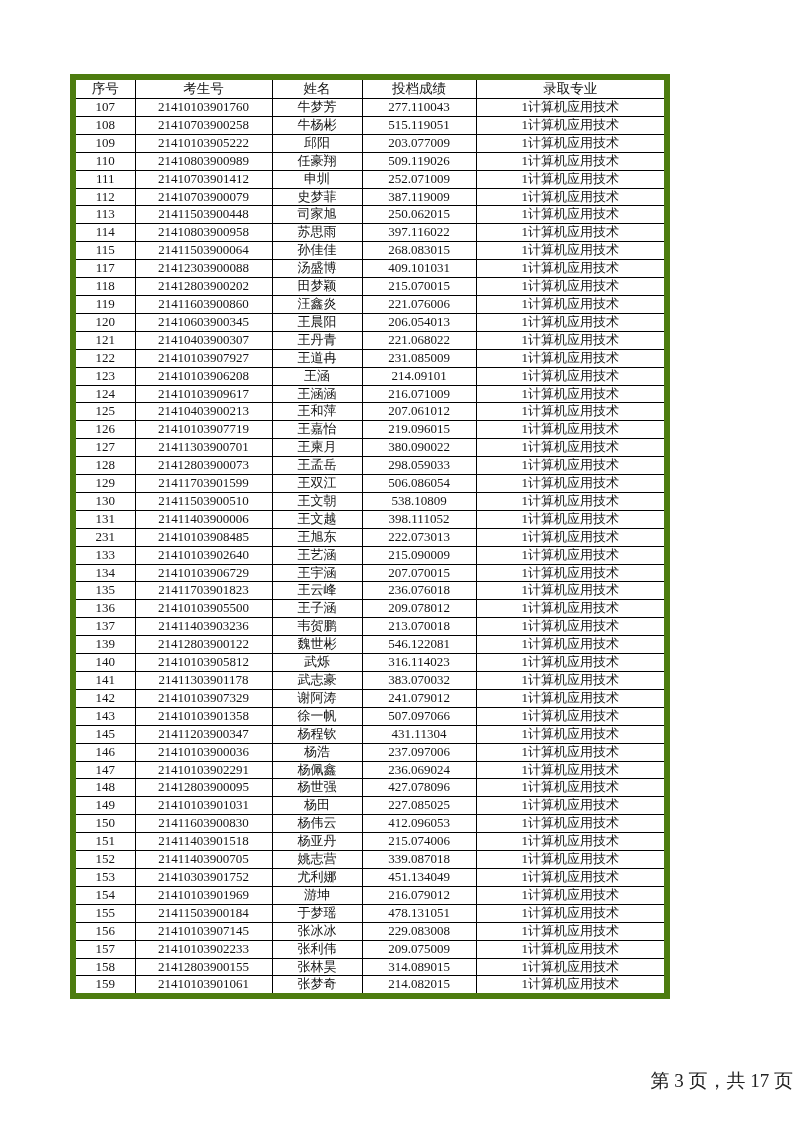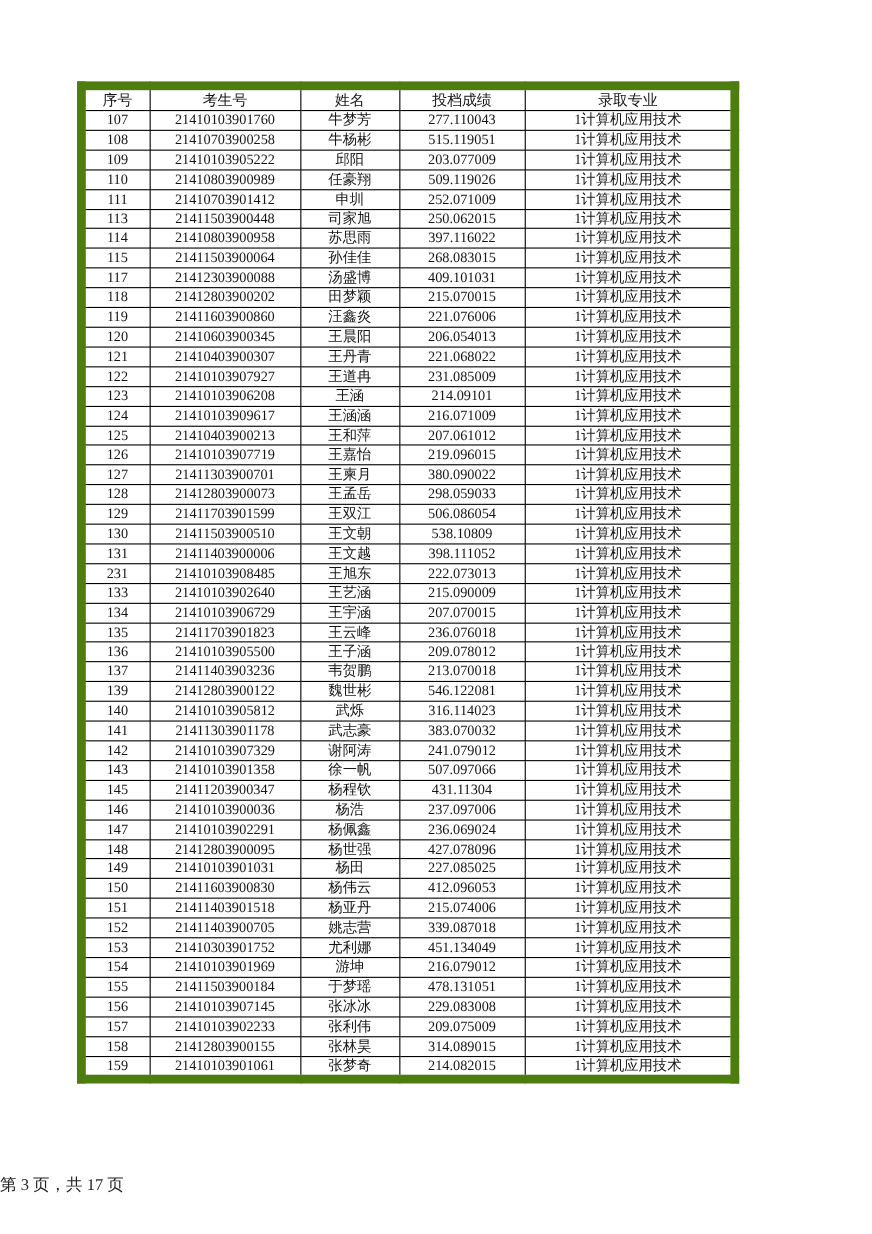--- a/index.html
+++ b/index.html
@@ -17,21 +17,21 @@
   }
   .table-wrap {
     position: absolute;
     left: 70px;
     top: 74px;
   }
   table.admission-table {
     border-collapse: collapse;
     table-layout: fixed;
     width: 594px;
-    border: 8px solid #4d7c0f;
+    border: 6px solid #4d7c0f;
     font-family: Liberation Serif, serif;
   }
   table.admission-table th,
   table.admission-table td {
     border: 1px solid #000;
     padding: 0;
     text-align: center;
     vertical-align: middle;
     font-size: 13px;
     font-weight: normal;
@@ -44,22 +44,22 @@
   }
   table.admission-table tbody td {
     height: 16.9px;
     line-height: 16.9px;
   }
   .footer {
     position: absolute;
     top: 1068px;
     left: 0;
     width: 100%;
-    text-align: left;
-    font-size: 15px;
+    text-align: right;
+    font-size: 19px;
     color: #222;
   }
 </style>
 </head>
 <body>
 
 <div class="table-wrap">
   <table class="admission-table">
     <colgroup>
       <col style="width:62px">
@@ -107,20 +107,27 @@
     <td>1计算机应用技术</td>
   </tr>
         <tr>
     <td>111</td>
     <td>21410703901412</td>
     <td>申圳</td>
     <td>252.071009</td>
     <td>1计算机应用技术</td>
   </tr>
         <tr>
+    <td>112</td>
+    <td>21410703900079</td>
+    <td>史梦菲</td>
+    <td>387.119009</td>
+    <td>1计算机应用技术</td>
+  </tr>
+        <tr>
     <td>113</td>
     <td>21411503900448</td>
     <td>司家旭</td>
     <td>250.062015</td>
     <td>1计算机应用技术</td>
   </tr>
         <tr>
     <td>114</td>
     <td>21410803900958</td>
     <td>苏思雨</td>

